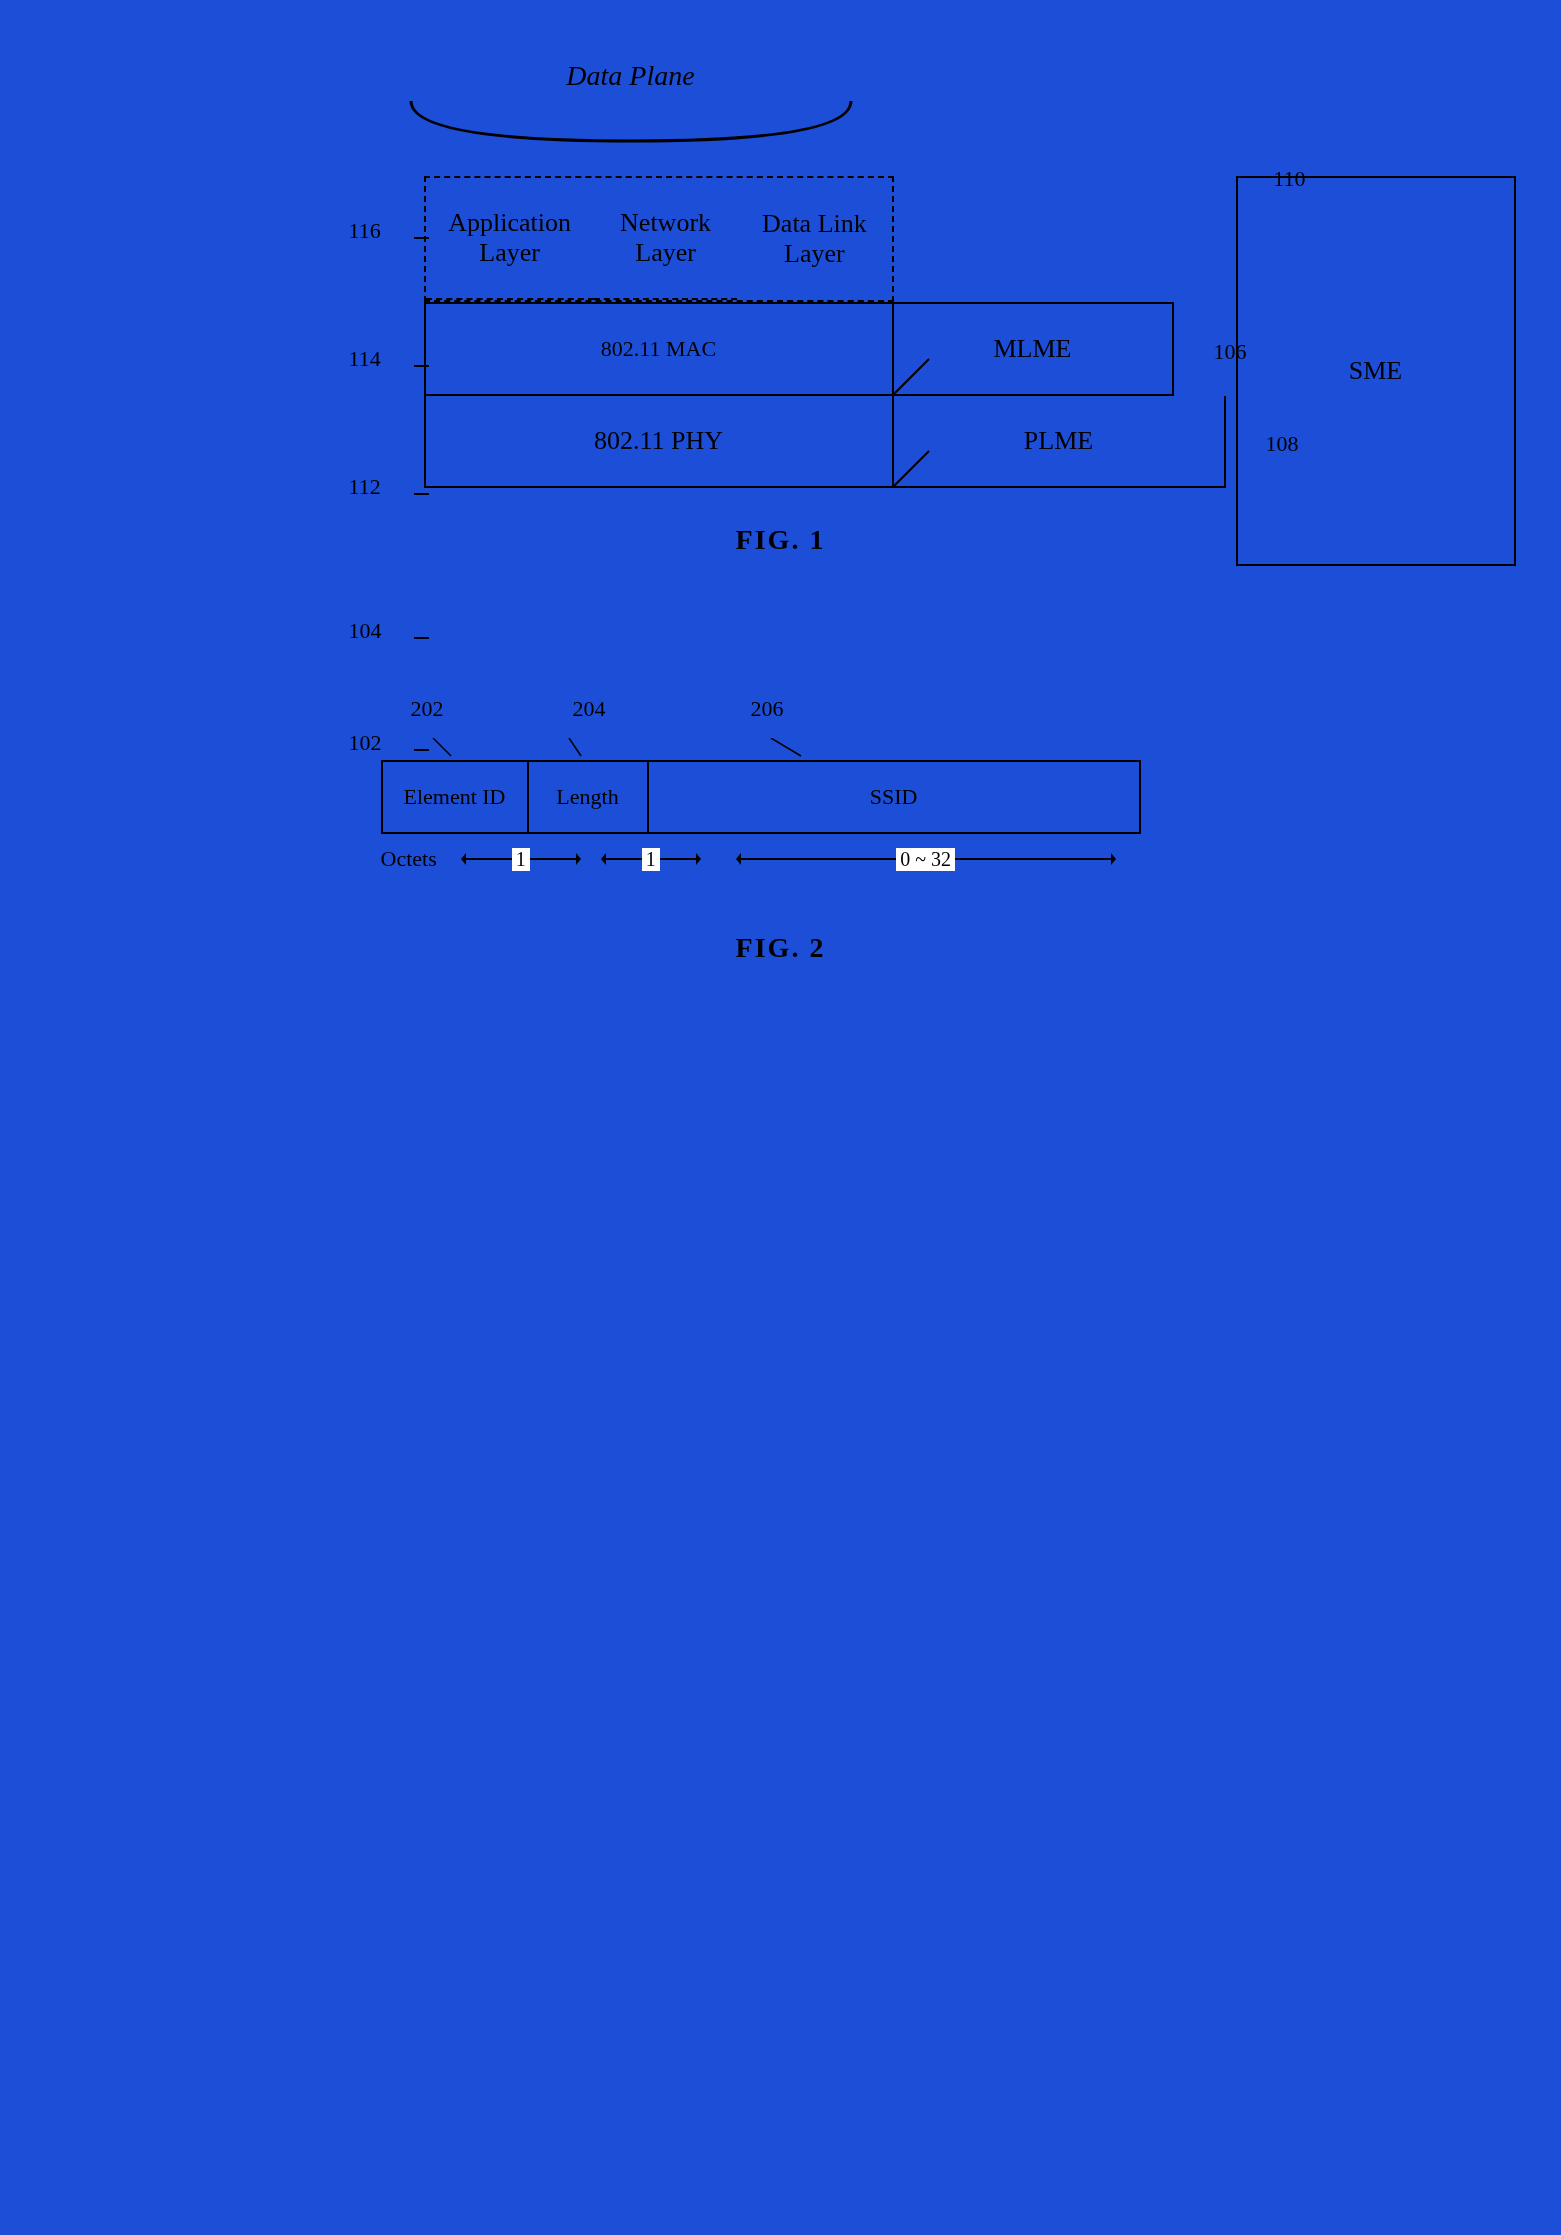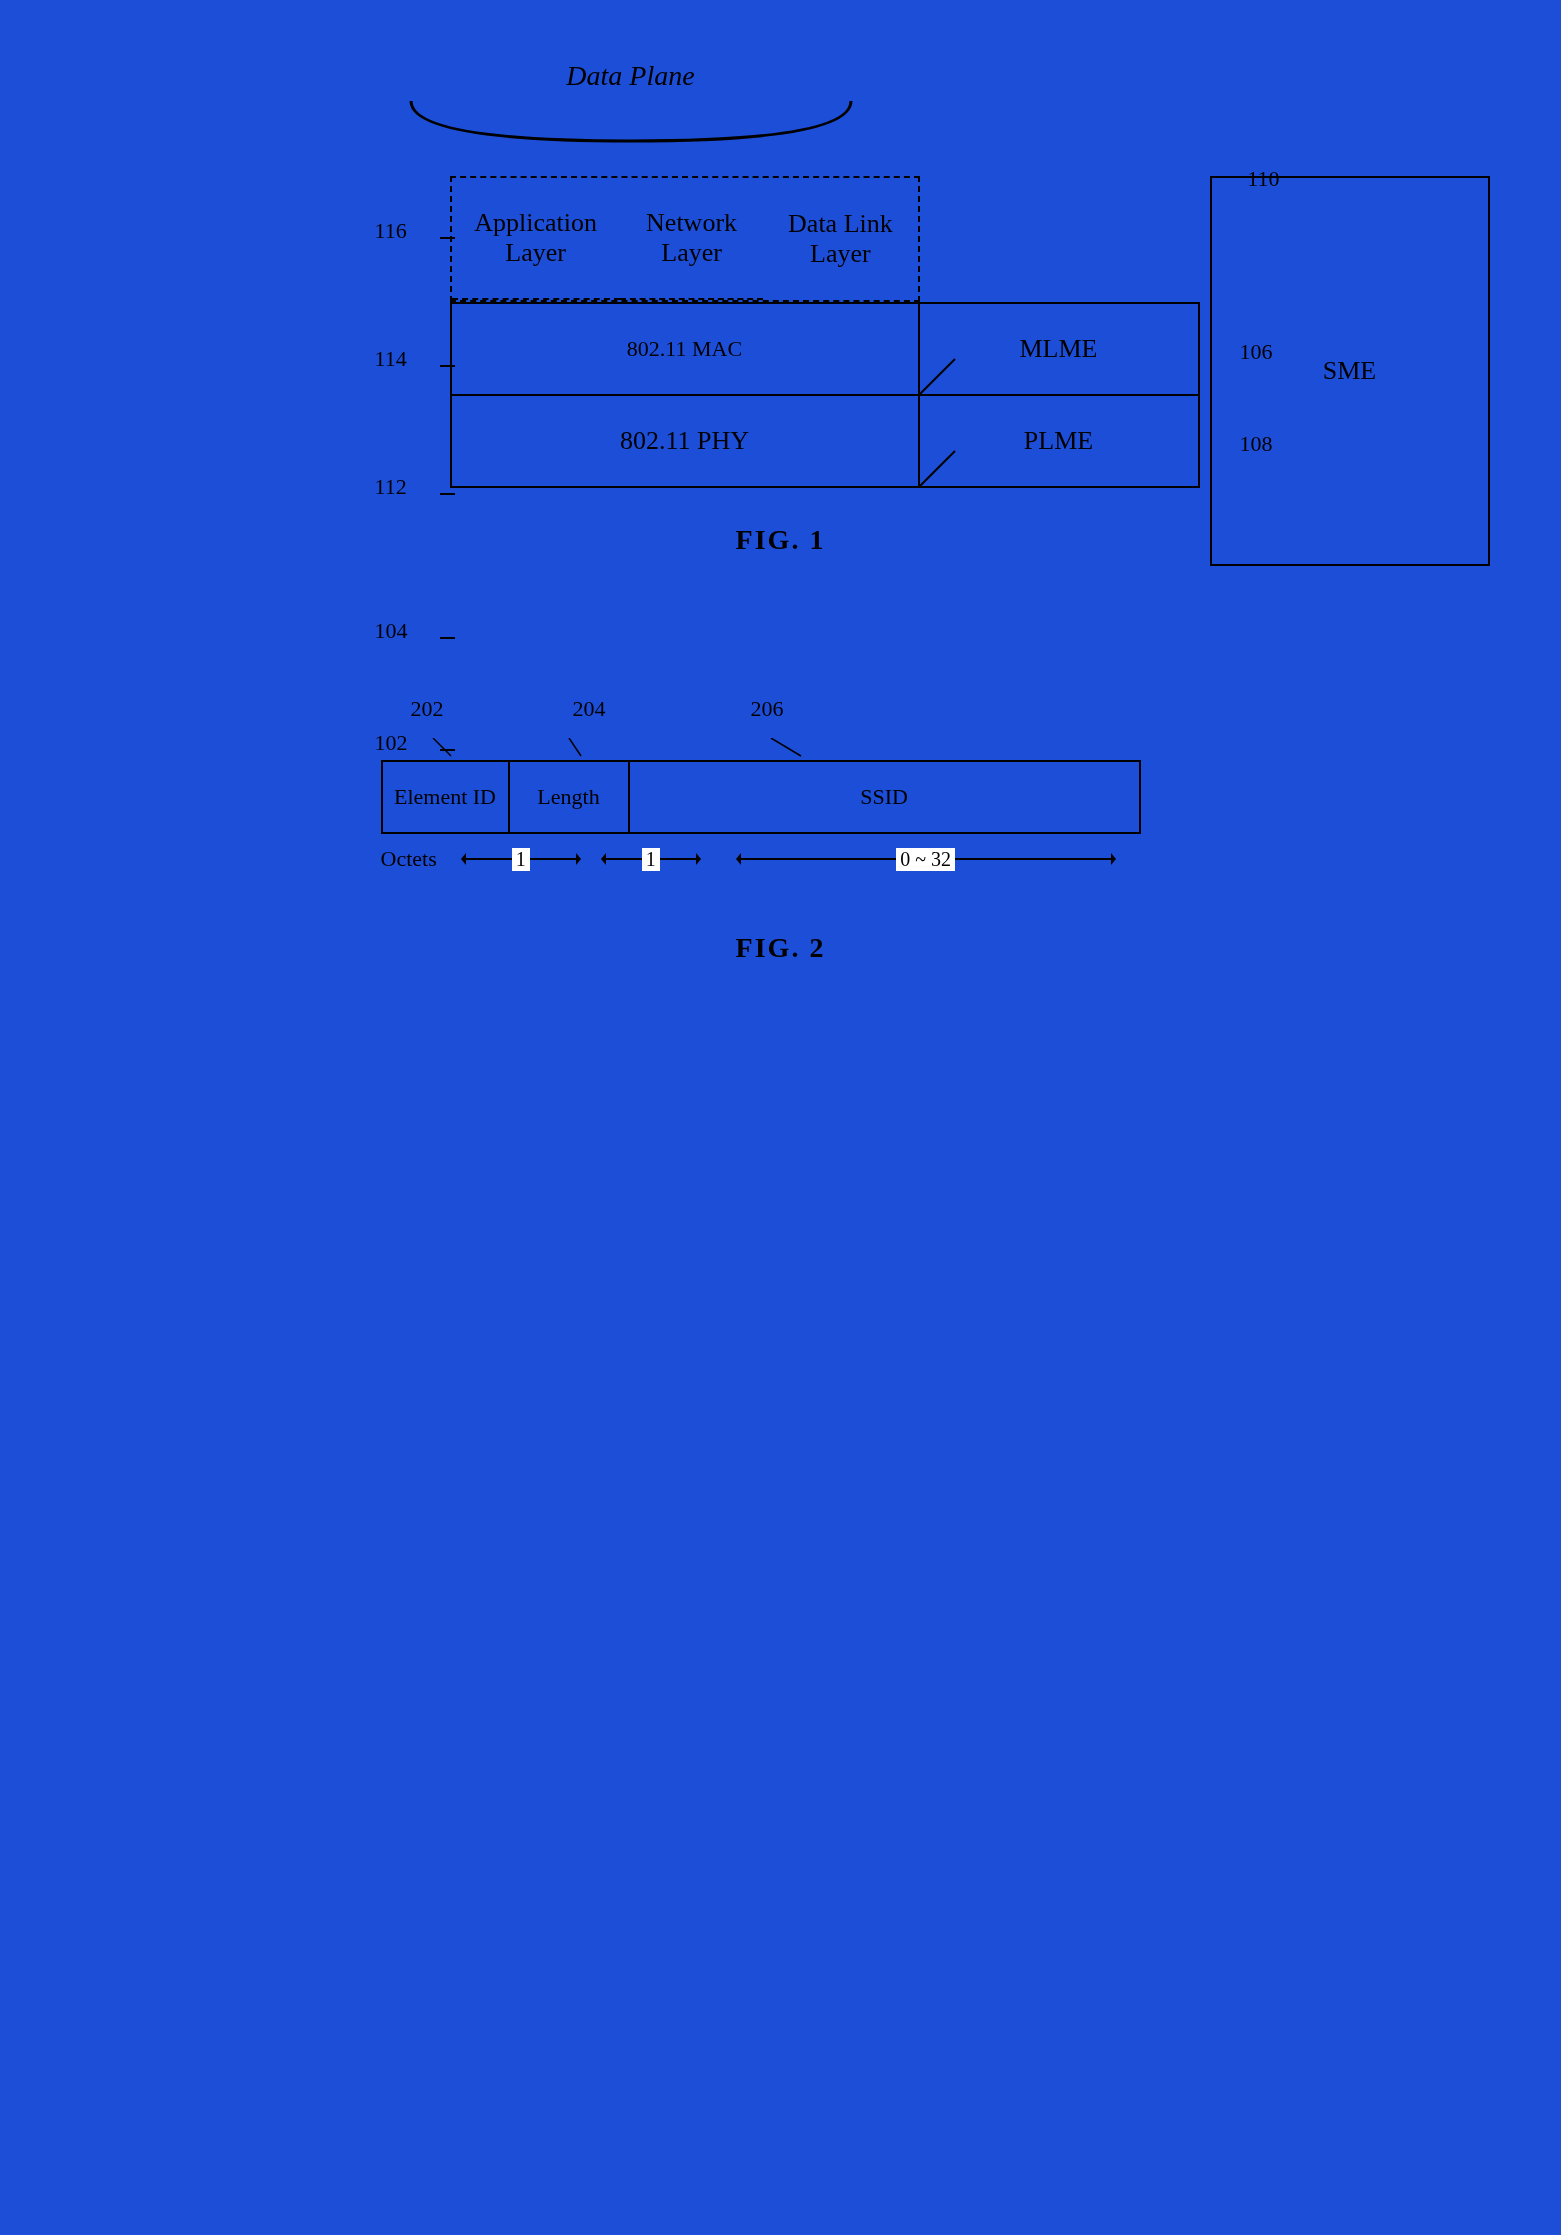--- a/index.html
+++ b/index.html
@@ -137,21 +137,21 @@
             <svg style="position:absolute; bottom:0; left:0;" width="40" height="40">
               <line x1="0" y1="40" x2="35" y2="5" stroke="#000" stroke-width="2"></line>
             </svg>
           </div>
         </div>
 
         <div style="display:flex; flex-direction:row;">
           <div style="width:470px; border:2px solid #000; border-top:none; display:flex; align-items:center; justify-content:center; font-size:26px; padding:30px 10px;">
             <span>802.11 PHY</span>
           </div>
-          <div style="width:280px; border:2px solid #000; border-left:none; border-top:none; display:flex; align-items:center; justify-content:center; font-size:26px; padding:30px 10px; position:relative;">
+          <div style="width:332px; border:2px solid #000; border-left:none; border-top:none; display:flex; align-items:center; justify-content:center; font-size:26px; padding:30px 10px; position:relative;">
             <span>PLME</span>
             <span style="position:absolute; right:-75px; font-size:22px; top:35px;">108</span>
 
             <svg style="position:absolute; bottom:0; left:0;" width="40" height="40">
               <line x1="0" y1="40" x2="35" y2="5" stroke="#000" stroke-width="2"></line>
             </svg>
           </div>
         </div>
 
       </div>
@@ -184,21 +184,21 @@
       <svg width="780" height="20" style="margin-bottom:2px;">
 
         <line x1="52" y1="0" x2="70" y2="18" stroke="#000" stroke-width="1.5"></line>
 
         <line x1="188" y1="0" x2="200" y2="18" stroke="#000" stroke-width="1.5"></line>
 
         <line x1="390" y1="0" x2="420" y2="18" stroke="#000" stroke-width="1.5"></line>
       </svg>
 
       <div style="display:flex; flex-direction:row; border:2px solid #000; width:760px;">
-        <div style="width:127px; border-right:2px solid #000; display:flex; align-items:center; justify-content:center; font-size:22px; padding:22px 6px; text-align:center;">
+        <div style="width:146px; border-right:2px solid #000; display:flex; align-items:center; justify-content:center; font-size:22px; padding:22px 6px; text-align:center;">
           <span>Element ID</span>
         </div>
         <div style="width:120px; border-right:2px solid #000; display:flex; align-items:center; justify-content:center; font-size:22px; padding:22px 6px; text-align:center;">
           <span>Length</span>
         </div>
         <div style="flex:1; display:flex; align-items:center; justify-content:center; font-size:22px; padding:22px 6px; text-align:center;">
           <span>SSID</span>
         </div>
       </div>
 

